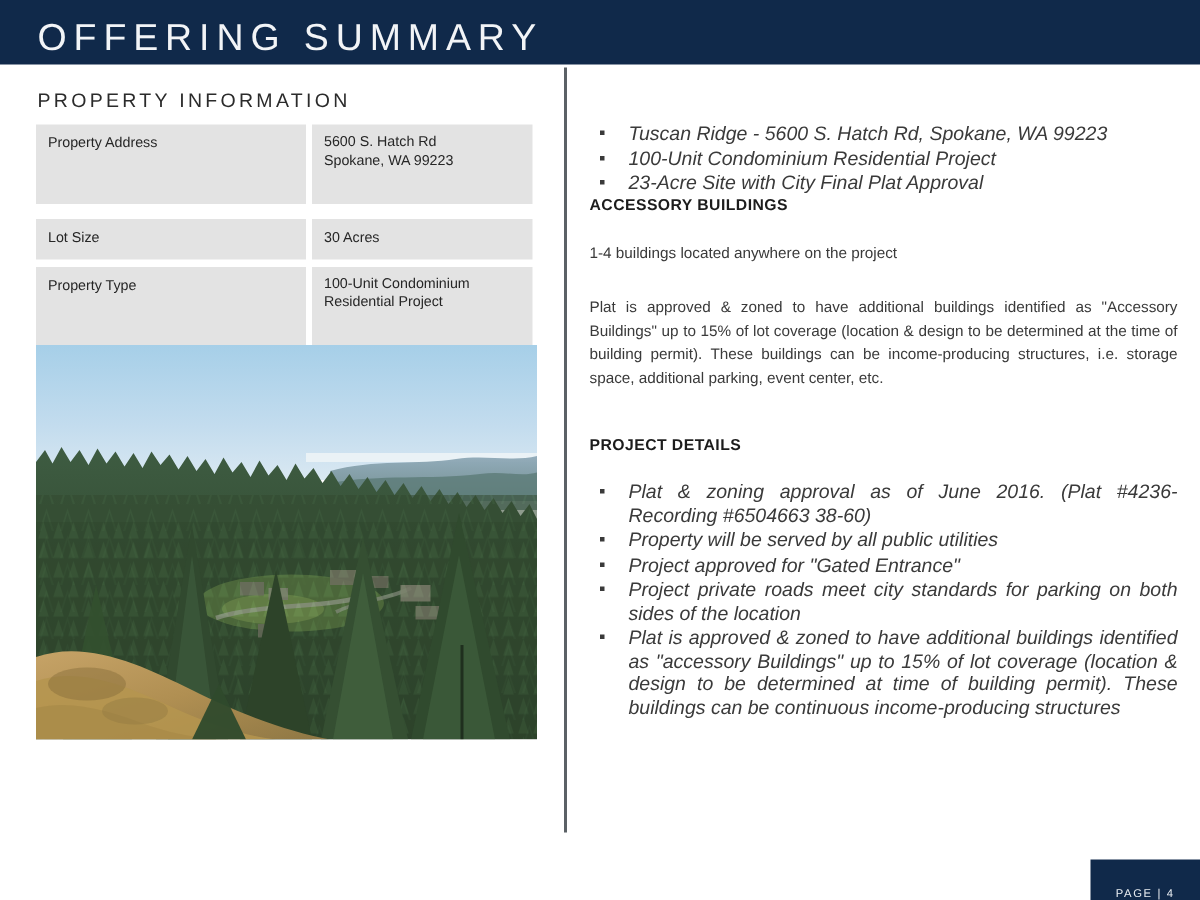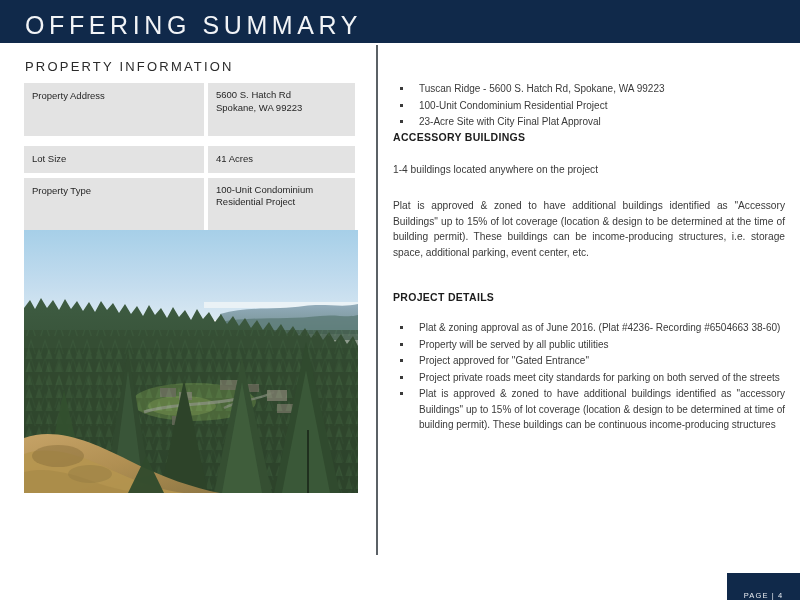--- a/index.html
+++ b/index.html
@@ -130,24 +130,25 @@
   }
   .r-para.justify { text-align: justify; }
   ul.r-list {
     list-style: none;
     margin: 0;
     padding: 0;
   }
   ul.r-list > li {
     position: relative;
     padding-left: 26px;
-    font-size: 10px;
+    font-size: 13px;
     line-height: 15.5px;
     color: #3a3a3a;
     margin: 0 0 1px 0;
+    font-style: italic;
   }
   ul.r-list > li.justify { text-align: justify; }
   ul.r-list > li::before {
     content: "";
     position: absolute;
     left: 7px;
     top: 6px;
     width: 3px;
     height: 3px;
     background: #3a3a3a;
@@ -190,21 +191,21 @@
         <div class="cell cell-label">Property Address</div>
         <div class="cell cell-value cell-2line" style="white-space:pre-line;">5600 S. Hatch Rd
 Spokane, WA 99223</div>
       </div>
     </div>
 
 
     <div class="info-table" style="top:103px;">
       <div class="info-row">
         <div class="cell cell-label">Lot Size</div>
-        <div class="cell cell-value">41 Acres</div>
+        <div class="cell cell-value">30 Acres</div>
       </div>
       <div class="info-row">
         <div class="cell cell-label">Property Type</div>
         <div class="cell cell-value cell-2line" style="white-space:pre-line;">100-Unit Condominium
 Residential Project</div>
       </div>
     </div>
   </div>
 
   <div class="photo">
@@ -302,21 +303,21 @@
     <p class="r-para" style="margin-top:19px;">1-4 buildings located anywhere on the project</p>
 
     <p class="r-para justify" style="margin-top:21px;">Plat is approved &amp; zoned to have additional buildings identified as "Accessory Buildings" up to 15% of lot coverage (location &amp; design to be determined at the time of building permit). These buildings can be income-producing structures, i.e. storage space, additional parking, event center, etc.</p>
 
     <p class="r-heading" style="margin-top:31px;">PROJECT DETAILS</p>
 
     <ul class="r-list" style="margin-top:17px;">
       <li class="justify">Plat &amp; zoning approval as of June 2016. (Plat #4236- Recording #6504663 38-60)</li>
       <li>Property will be served by all public utilities</li>
       <li>Project approved for "Gated Entrance"</li>
-      <li class="justify">Project private roads meet city standards for parking on both served of the streets</li>
+      <li class="justify">Project private roads meet city standards for parking on both sides of the location</li>
       <li class="justify">Plat is approved &amp; zoned to have additional buildings identified as "accessory Buildings" up to 15% of lot coverage (location &amp; design to be determined at time of building permit). These buildings can be continuous income-producing structures</li>
     </ul>
   </div>
 
   <div class="page-badge">
     <span>PAGE | 4</span>
   </div>
 
 </div>
 

